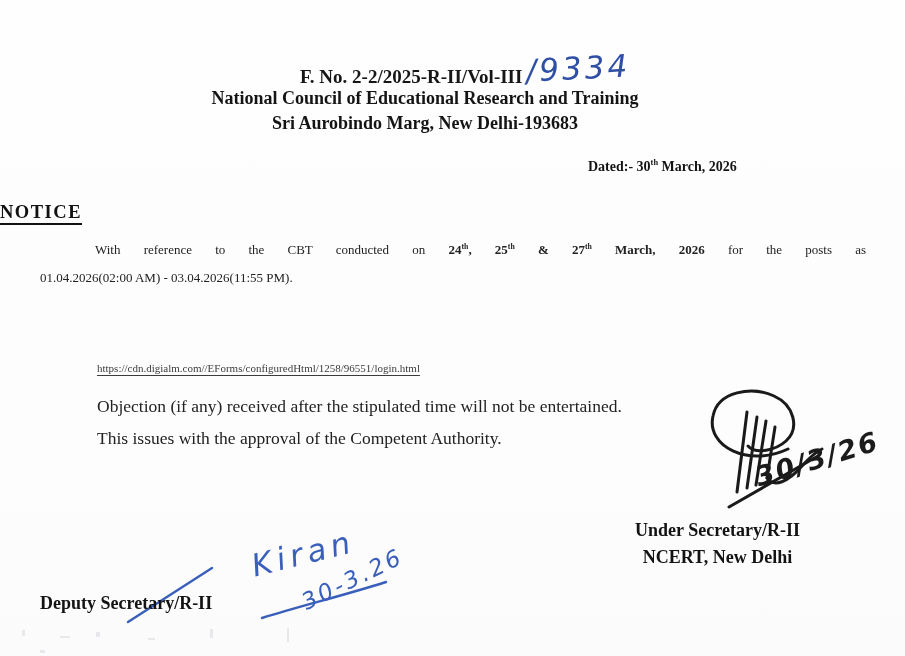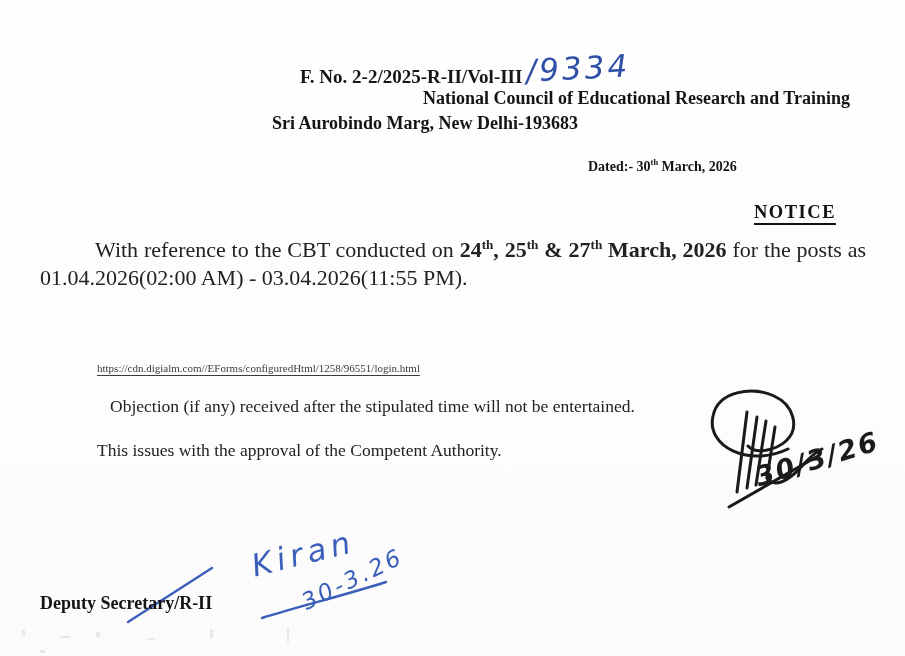--- a/index.html
+++ b/index.html
@@ -19,41 +19,41 @@
     display:inline-block;
     font-size:31px;
     color:#2f4fa6;
     font-style:italic;
     font-weight:normal;
     transform:rotate(-3deg) translateY(-4px);
     letter-spacing:3px;
     margin-left:4px;
     font-family:"DejaVu Sans","Liberation Sans",sans-serif;
   }
-  .org-line{top:88px;left:0;width:850px;text-align:right;font-size:18px;font-weight:bold;color:#141414;}
+  .org-line{top:88px;left:0;width:850px;text-align:center;font-size:18px;font-weight:bold;color:#141414;}
   .addr-line{top:113px;left:0;width:850px;text-align:center;font-size:18px;font-weight:bold;color:#141414;}
   .date-line{top:159px;left:588px;font-size:14px;font-weight:bold;color:#141414;white-space:nowrap;}
   sup.s{font-size:60%;vertical-align:super;line-height:0;}
   
   .notice-title{
-    top:202px;left:0;width:836px;text-align:right;
+    top:202px;left:0;width:836px;text-align:left;
     font-size:18.5px;font-weight:bold;letter-spacing:1.5px;color:#121212;
   }
   .notice-title span{border-bottom:2.5px solid #121212;padding-bottom:1px;}
   
-  .para{top:236px;left:40px;width:826px;font-size:22px;line-height:28px;color:#222;}
+  .para{top:236px;left:40px;width:826px;font-size:13px;line-height:28px;color:#222;}
   .jline{text-align:justify;text-align-last:justify;}
   .jline.indent{text-indent:55px;}
   .plain{text-align:left;}
   .link-line{
     top:362px;left:97px;font-size:11px;color:#3b3b3b;
     text-decoration:underline;text-underline-offset:3px;white-space:nowrap;
   }
-  .stip-line{top:396px;left:110px;font-size:17.5px;color:#222;white-space:nowrap;}
-  .appr-line{top:440px;left:97px;font-size:17.5px;color:#222;white-space:nowrap;}
+  .stip-line{top:396px;left:97px;font-size:17.5px;color:#222;white-space:nowrap;}
+  .appr-line{top:428px;left:97px;font-size:17.5px;color:#222;white-space:nowrap;}
   
   .under-block{top:517px;left:620px;width:195px;text-align:center;font-size:18px;font-weight:bold;line-height:27px;color:#131313;}
   .deputy-title{top:593px;left:40px;font-size:18px;font-weight:bold;color:#131313;white-space:nowrap;}
   .us-sign-date{
     top:462px;left:756px;
     font-size:27px;font-weight:bold;font-style:italic;
     color:#1b1b1b;letter-spacing:2px;
     transform:rotate(-17deg);transform-origin:left center;
     font-family:"DejaVu Sans","Liberation Sans",sans-serif;
     white-space:nowrap;
@@ -123,19 +123,23 @@
       <rect x="96" y="632" width="4" height="5"></rect>
       <rect x="148" y="638" width="7" height="2"></rect>
       <rect x="210" y="629" width="3" height="9"></rect>
       <rect x="287" y="628" width="2" height="14"></rect>
       <rect x="40" y="650" width="5" height="3"></rect>
     </g>
   </svg>
 
   <div class="abs us-sign-date">30/3/26</div>
 
+  <div class="abs under-block">
+    <div>Under Secretary/R-II</div>
+    <div>NCERT, New Delhi</div>
+  </div>
 
   <div class="abs dy-sign-name">Kiran</div>
   <div class="abs dy-sign-date">30-3.26</div>
 
   <div class="abs deputy-title">Deputy Secretary/R-II</div>
 
 </div>
 
 </body></html>

